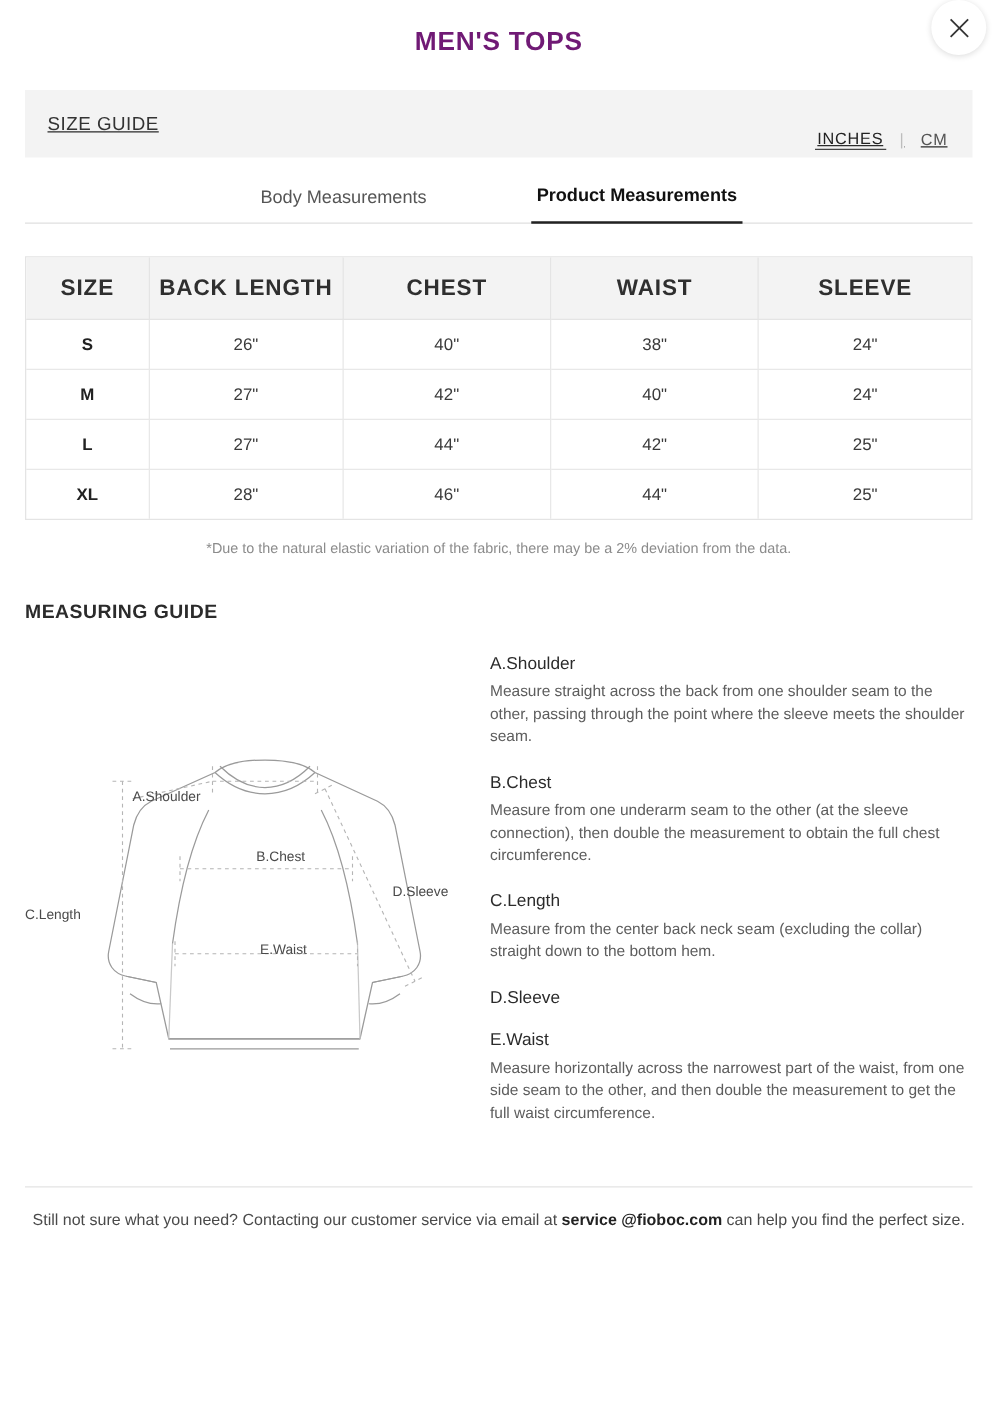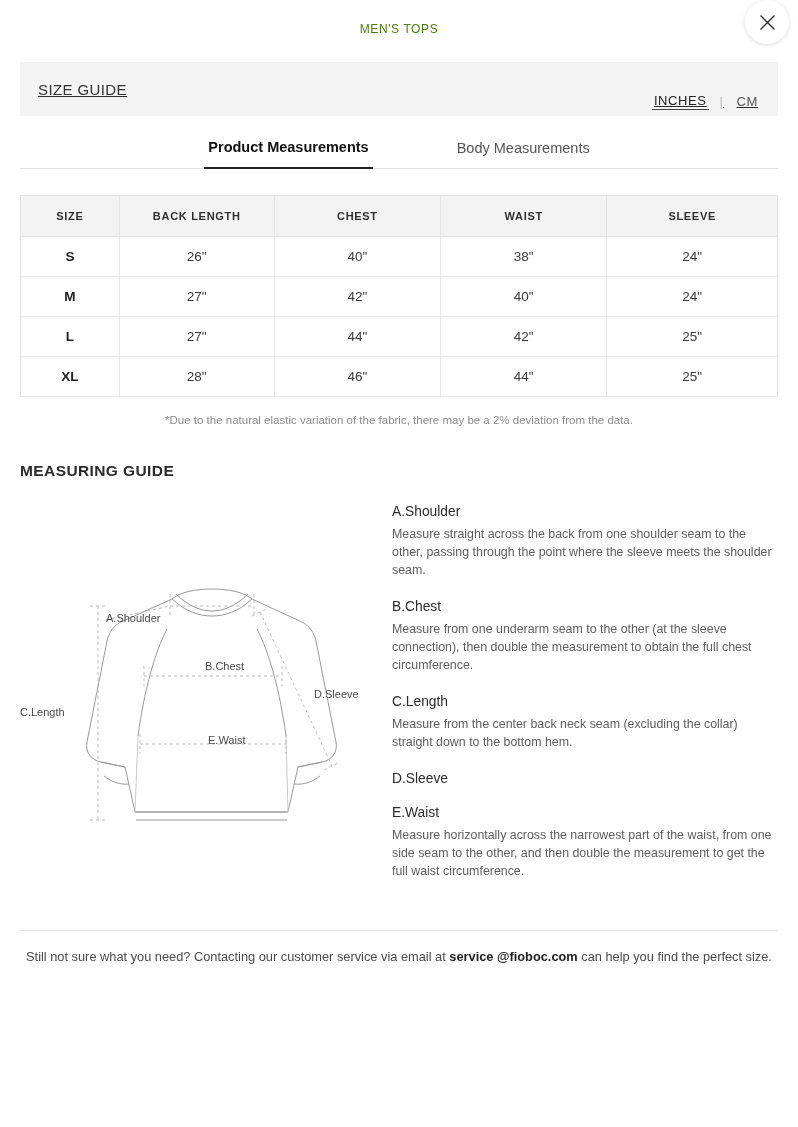--- a/index.html
+++ b/index.html
@@ -17,24 +17,24 @@
     overflow-x: hidden;
   }
 
   
   .modal-header {
     padding: 22px 0 18px 0;
     text-align: center;
     position: relative;
   }
   .modal-title {
-    font-size: 12px;
-    font-weight: normal;
+    font-size: 21px;
+    font-weight: bold;
     letter-spacing: 0.6px;
-    color: #4d7c0f;
+    color: #701a75;
     margin: 0;
   }
   .close-button {
     position: absolute;
     top: 0px;
     right: 9px;
     width: 44px;
     height: 44px;
     border-radius: 50%;
     background: #ffffff;
@@ -115,21 +115,21 @@
     margin: 26px 20px 0 20px;
     border: 1px solid #e4e4e4;
   }
   table.size-table {
     width: 100%;
     border-collapse: collapse;
     font-size: 13.5px;
   }
   table.size-table th {
     background: #f3f3f3;
-    font-size: 11px;
+    font-size: 18px;
     font-weight: bold;
     letter-spacing: 0.7px;
     color: #2f2f2f;
     padding: 14px 4px;
     border-right: 1px solid #e4e4e4;
     border-bottom: 1px solid #e4e4e4;
   }
   table.size-table th:last-child { border-right: none; }
   table.size-table td {
     text-align: center;
@@ -223,22 +223,22 @@
 <div class="size-guide-bar">
   <span class="size-guide-label">SIZE GUIDE</span>
   <div class="unit-toggle">
     <span class="unit active">INCHES</span>
     <span class="sep">|</span>
     <span class="unit">CM</span>
   </div>
 </div>
 
 <div class="tabs-wrap">
+  <button class="tab">Body Measurements</button>
   <button class="tab active">Product Measurements</button>
-  <button class="tab">Body Measurements</button>
 </div>
 
 <div class="table-wrap">
   <table class="size-table">
     <thead>
       <tr>
         <th style="width:13%">SIZE</th>
         <th style="width:20.5%">BACK LENGTH</th>
         <th style="width:22%">CHEST</th>
         <th style="width:22%">WAIST</th>

